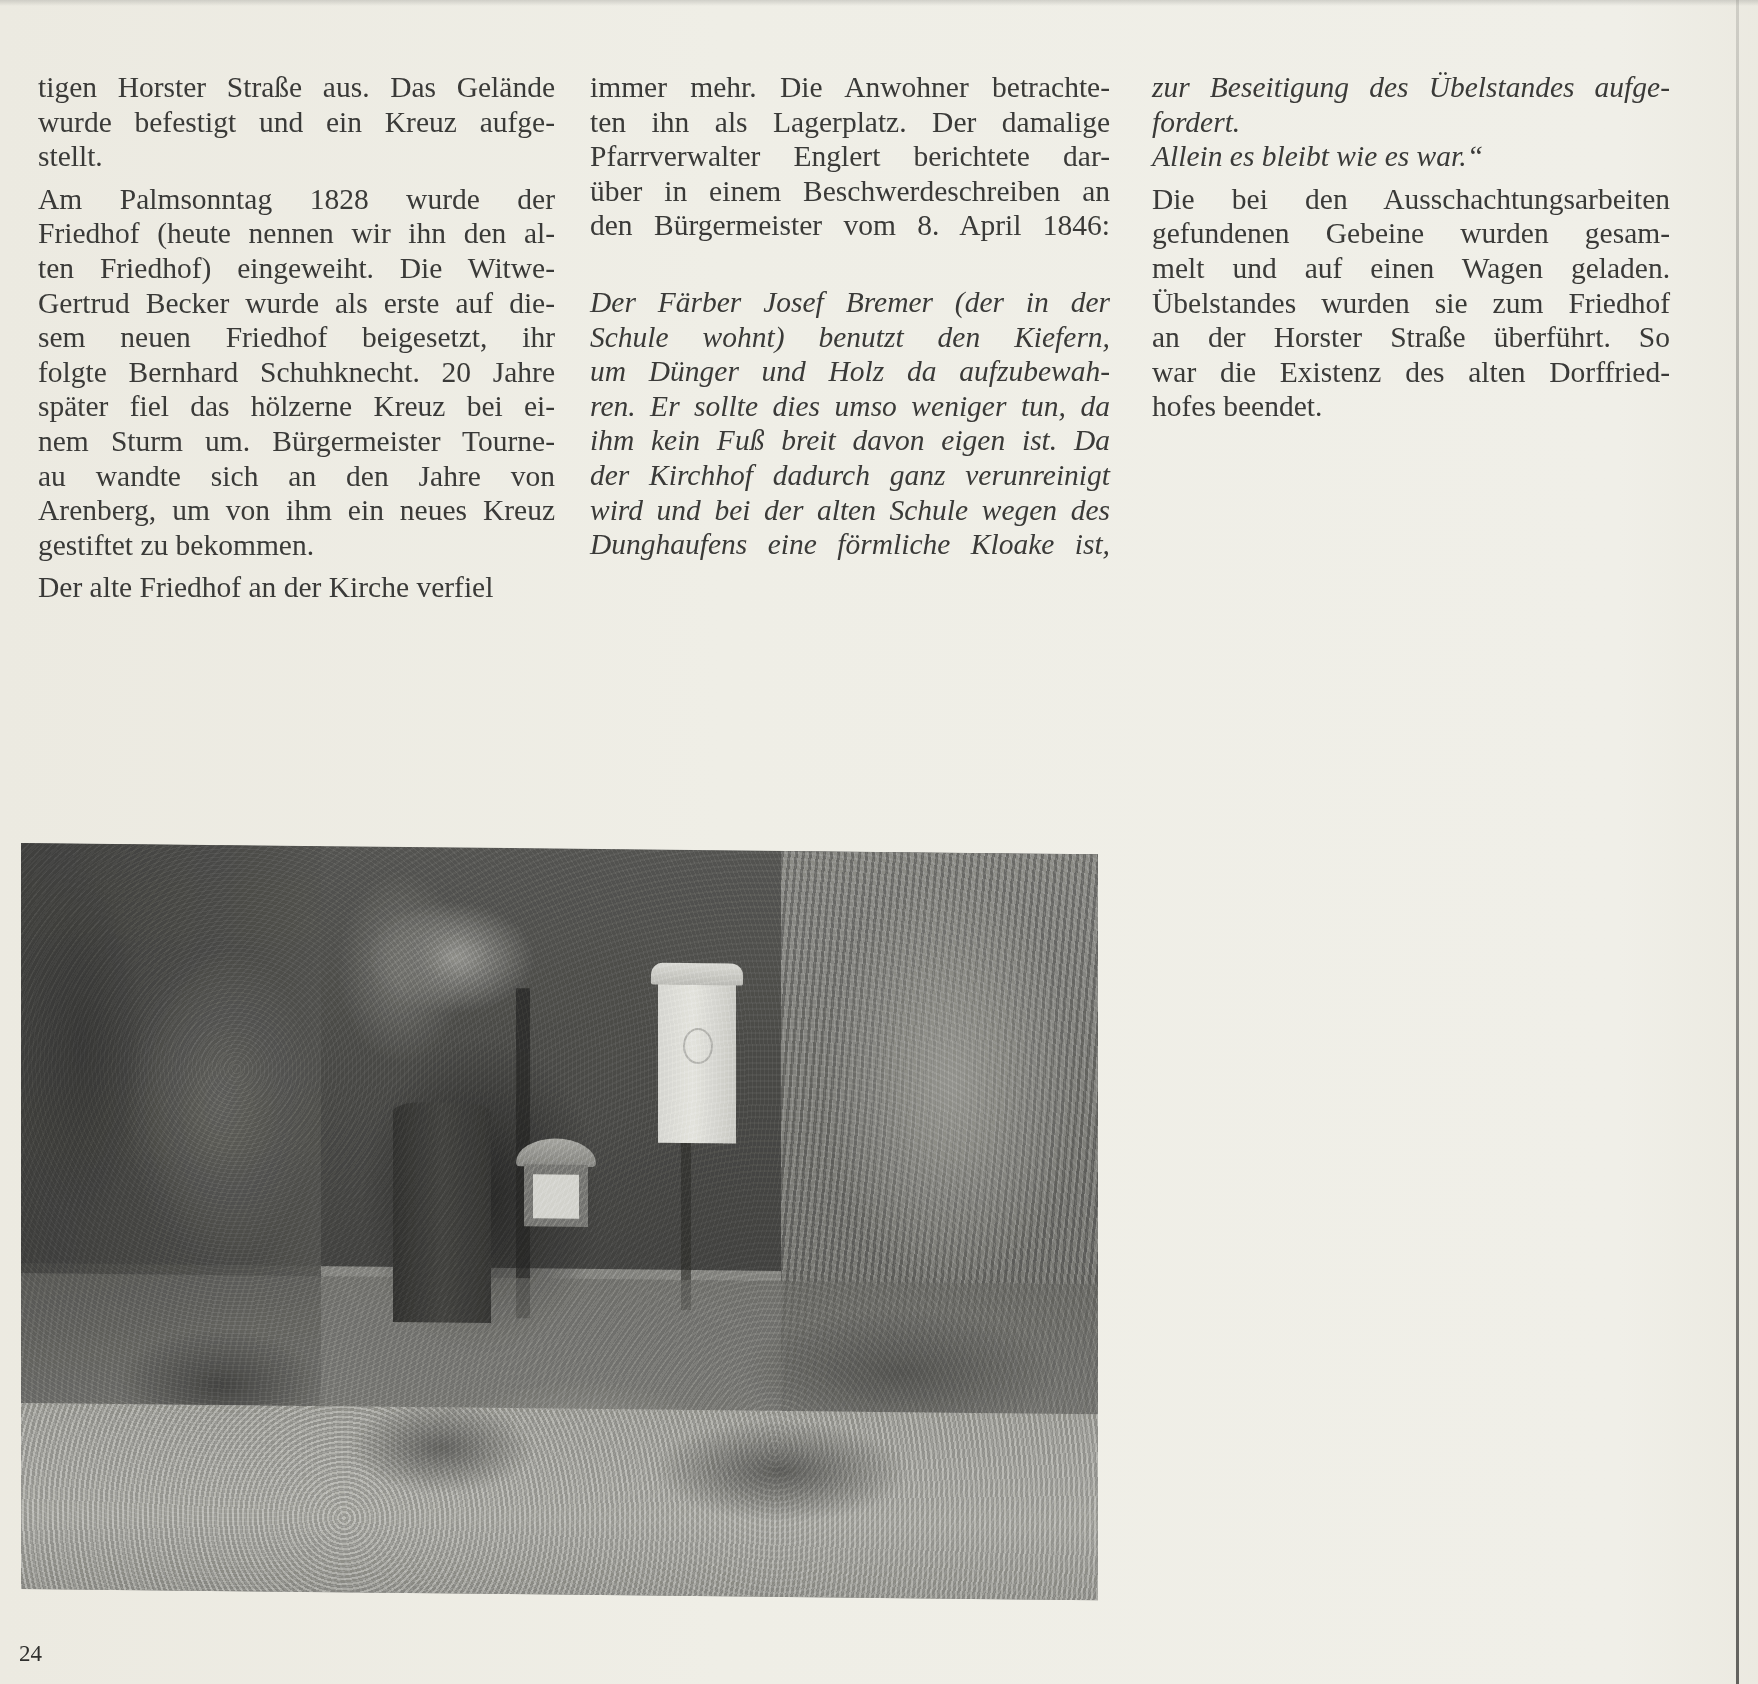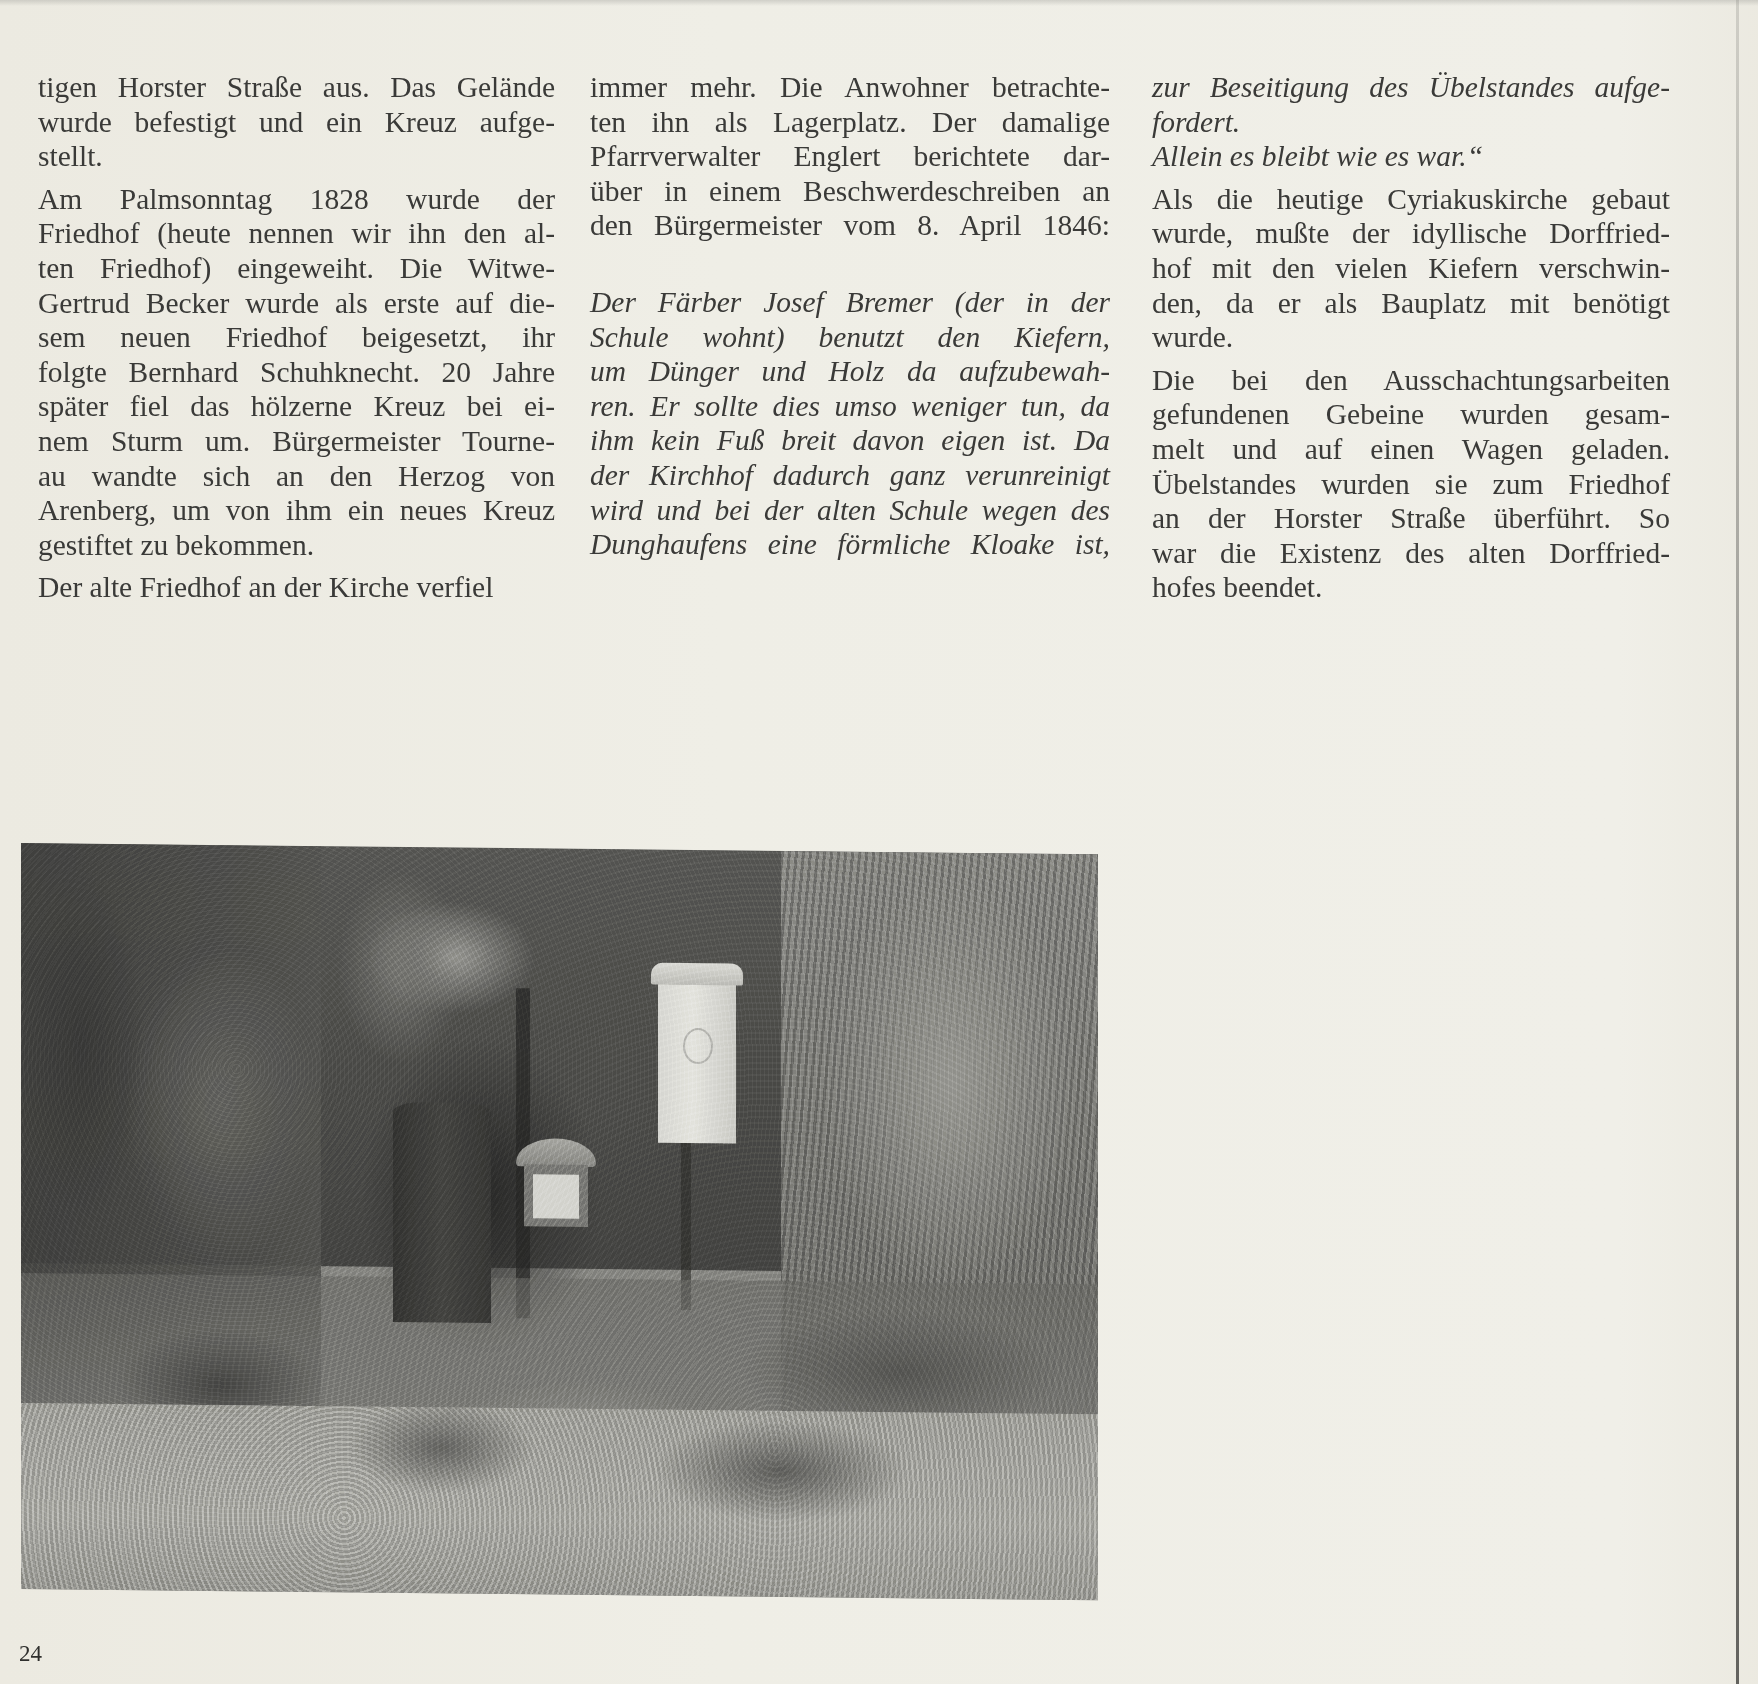--- a/index.html
+++ b/index.html
@@ -172,21 +172,21 @@
     </p>
     <p>
       <span class="line">Am Palmsonntag 1828 wurde der</span>
       <span class="line">Friedhof (heute nennen wir ihn den al-</span>
       <span class="line">ten Friedhof) eingeweiht. Die Witwe-</span>
       <span class="line">Gertrud Becker wurde als erste auf die-</span>
       <span class="line">sem neuen Friedhof beigesetzt, ihr</span>
       <span class="line">folgte Bernhard Schuhknecht. 20 Jahre</span>
       <span class="line">später fiel das hölzerne Kreuz bei ei-</span>
       <span class="line">nem Sturm um. Bürgermeister Tourne-</span>
-      <span class="line">au wandte sich an den Herzog von</span>
+      <span class="line">au wandte sich an den Jahre von</span>
       <span class="line">Arenberg, um von ihm ein neues Kreuz</span>
       <span class="line last">gestiftet zu bekommen.</span>
     </p>
     <p>
       <span class="line last">Der alte Friedhof an der Kirche verfiel</span>
     </p>
   </div>
 
   <div class="col c2">
     <p>
@@ -206,27 +206,20 @@
       <span class="line">wird und bei der alten Schule wegen des</span>
       <span class="line">Dunghaufens eine förmliche Kloake ist,</span>
     </p>
   </div>
 
   <div class="col c3">
     <p class="italic">
       <span class="line">zur Beseitigung des Übelstandes aufge-</span>
       <span class="line last">fordert.</span>
       <span class="line last">Allein es bleibt wie es war.“</span>
-    </p>
-    <p>
-      <span class="line">Als die heutige Cyriakuskirche gebaut</span>
-      <span class="line">wurde, mußte der idyllische Dorffried-</span>
-      <span class="line">hof mit den vielen Kiefern verschwin-</span>
-      <span class="line">den, da er als Bauplatz mit benötigt</span>
-      <span class="line last">wurde.</span>
     </p>
     <p>
       <span class="line">Die bei den Ausschachtungsarbeiten</span>
       <span class="line">gefundenen Gebeine wurden gesam-</span>
       <span class="line">melt und auf einen Wagen geladen.</span>
       <span class="line">Übelstandes wurden sie zum Friedhof</span>
       <span class="line">an der Horster Straße überführt. So</span>
       <span class="line">war die Existenz des alten Dorffried-</span>
       <span class="line last">hofes beendet.</span>
     </p>

